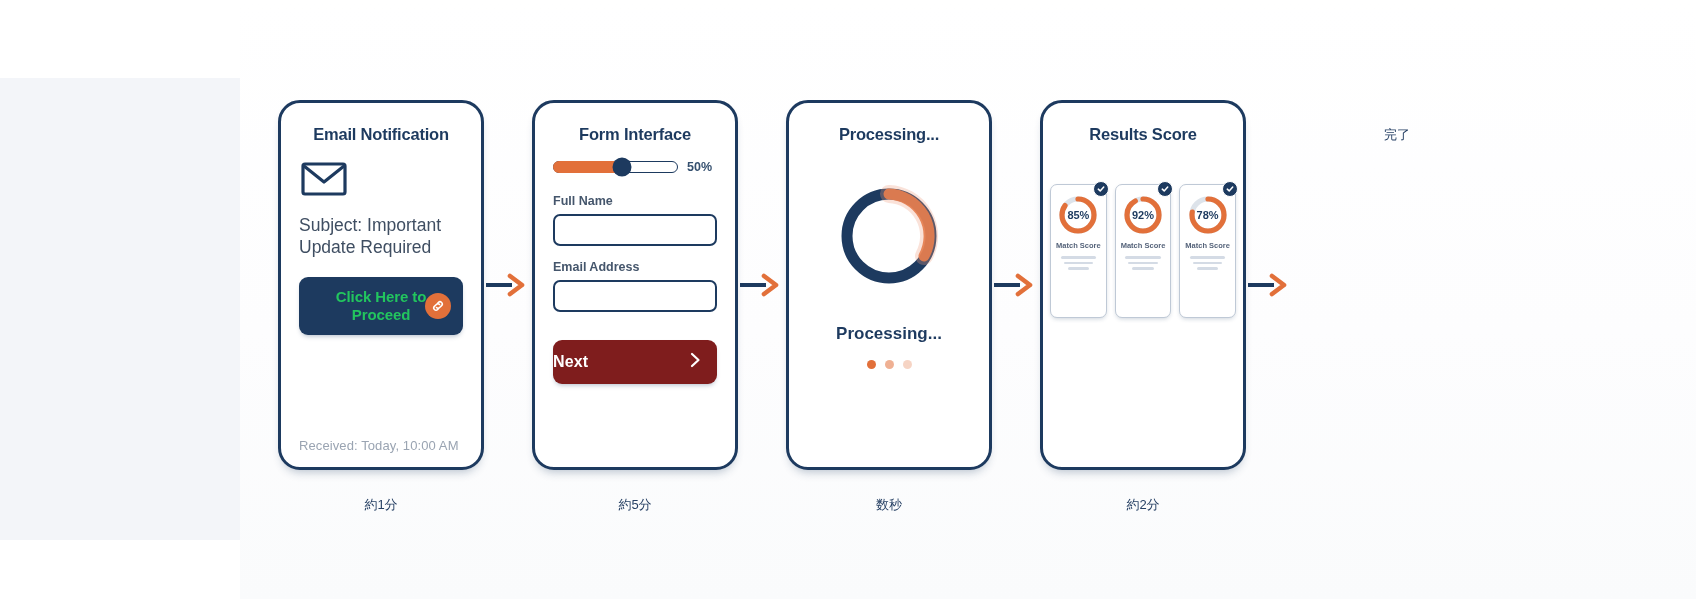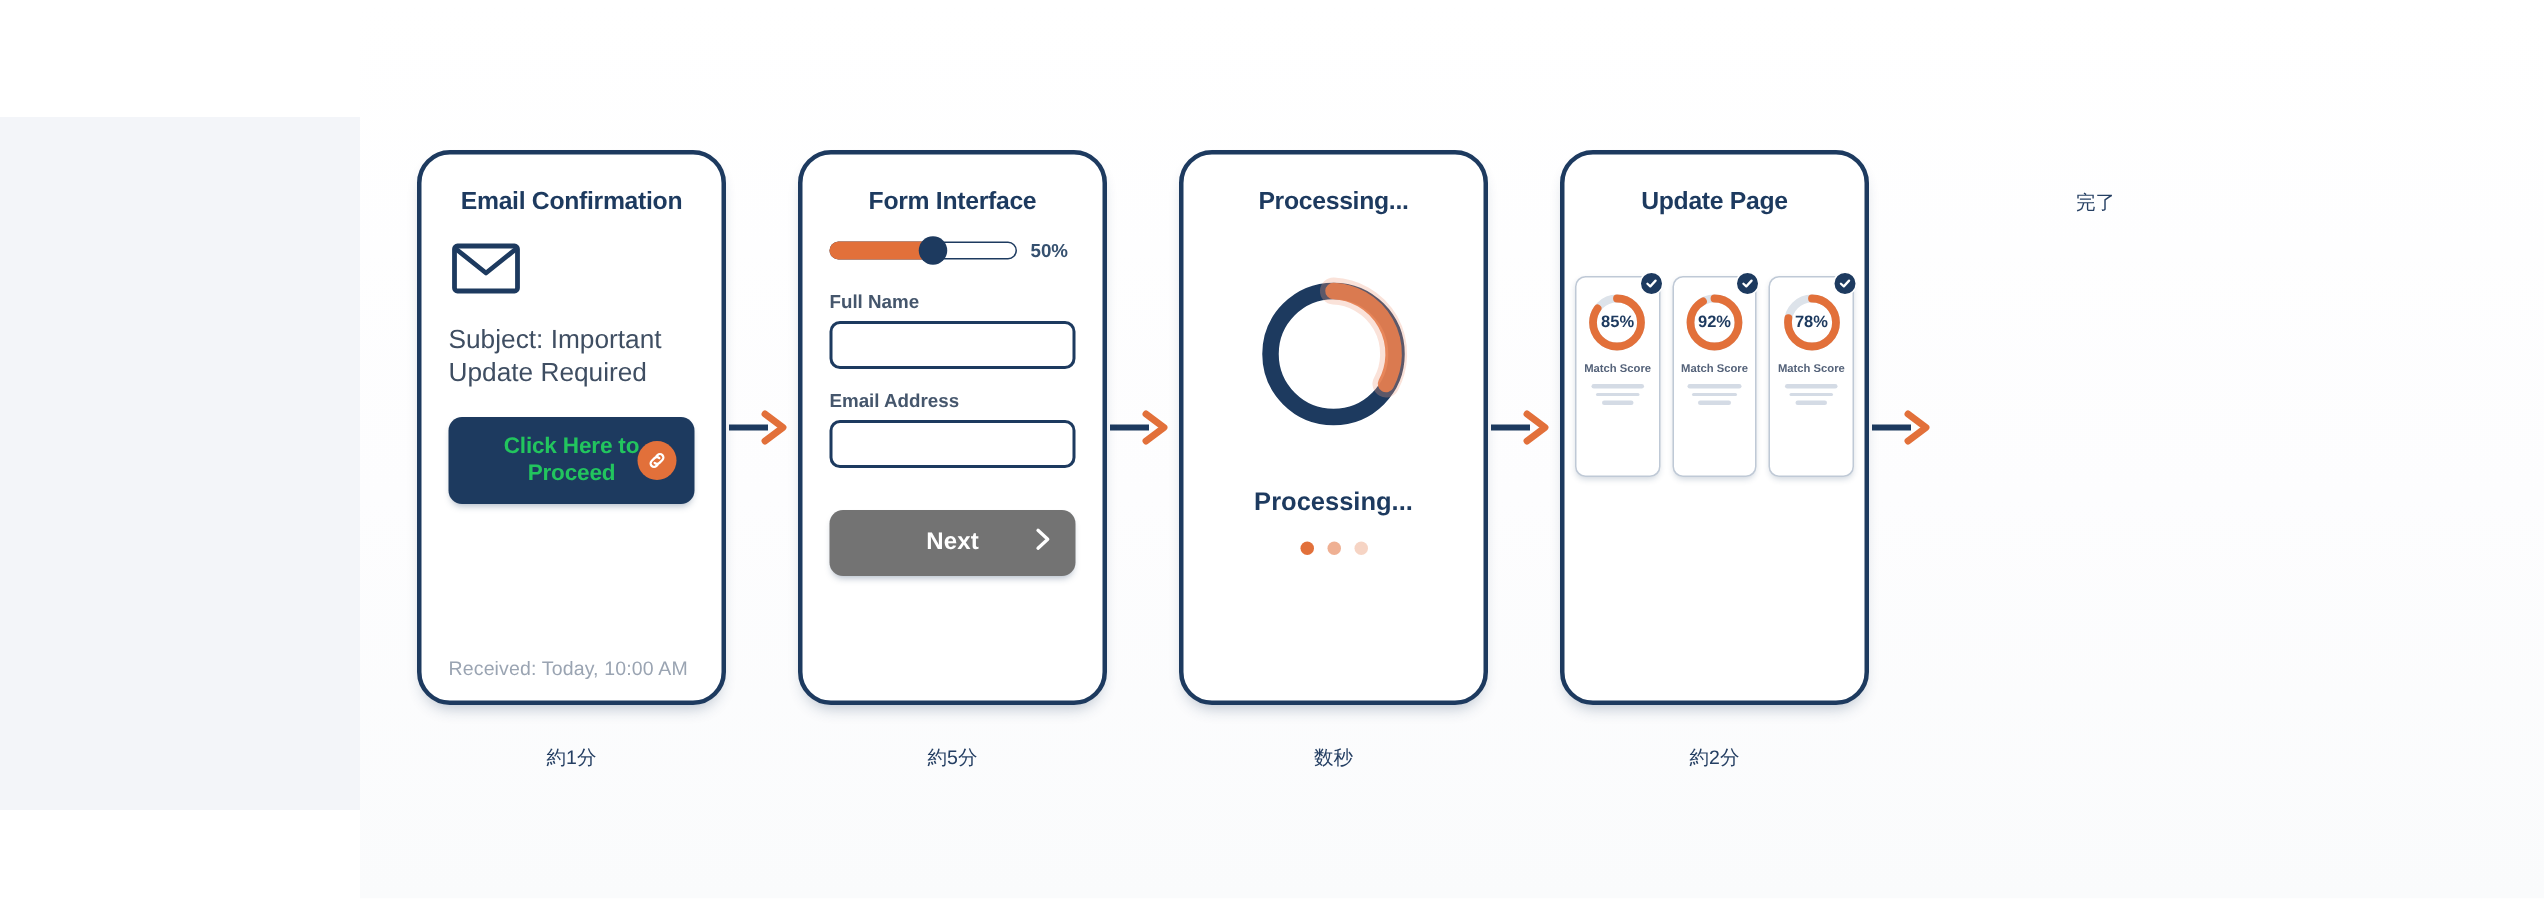--- a/index.html
+++ b/index.html
@@ -102,22 +102,22 @@
   .slider-pct{font-size:12.5px;color:#35506f;font-weight:600;}
   .field-label{
     font-size:12.5px;color:#45566c;font-weight:600;margin-bottom:6px;
   }
   .field-input{
     height:32px;border:2px solid #1d3a5f;border-radius:7px;
     background:#fff;box-sizing:border-box;margin-bottom:14px;
     width:100%;outline:none;padding:0 8px;font-size:12px;color:#33455c;
   }
   .next-btn{
-    margin-top:14px;height:44px;background:#737373;border-radius:9px;
-    display:flex;align-items:center;justify-content:center;position:relative;
+    margin-top:14px;height:44px;background:#7f1d1d;border-radius:9px;
+    display:flex;align-items:center;position:relative;
     box-shadow:0 3px 5px -2px rgba(29,58,95,.35);
   }
   .next-label{color:#fff;font-weight:bold;font-size:16px;letter-spacing:.1px;}
   .next-chev{position:absolute;right:16px;top:50%;transform:translateY(-50%);}
 
   
   .proc-body{flex:1;display:flex;flex-direction:column;align-items:center;justify-content:flex-start;}
   .spinner-wrap{margin-top:18px;margin-bottom:26px;}
   .proc-text{font-size:17px;font-weight:bold;color:#1d3a5f;margin-bottom:16px;}
   .dots{display:flex;gap:9px;}
@@ -165,21 +165,21 @@
 </head>
 <body>
 
 <div id="left-panel"></div>
 
 <div id="flow">
   <div id="flow-inner">
 
     <div class="step">
       <div class="card">
-        <div class="card-title">Email Confirmation</div>
+        <div class="card-title">Email Notification</div>
 
         <div class="env-icon">
           <svg width="46" height="34" viewBox="0 0 46 34">
             <rect x="2" y="2" width="42" height="30" rx="2" fill="none" stroke="#1d3a5f" stroke-width="3.2"></rect>
             <path d="M3 4 L23 20 L43 4" fill="none" stroke="#1d3a5f" stroke-width="3.2" stroke-linecap="round" stroke-linejoin="round"></path>
           </svg>
         </div>
 
         <div class="subject">Subject: Important Update Required</div>
 
@@ -267,21 +267,21 @@
 
     <div class="arrow">
       <svg width="44" height="24" viewBox="0 0 44 24">
         <path d="M0 12 H26" stroke="#1d3a5f" stroke-width="4"></path>
         <path d="M24 3 L36 12 L24 21" fill="none" stroke="#e2703a" stroke-width="4.6" stroke-linecap="round" stroke-linejoin="round"></path>
       </svg>
     </div>
 
     <div class="step">
       <div class="card">
-        <div class="card-title">Update Page</div>
+        <div class="card-title">Results Score</div>
         <div class="results-row">
 
           <div class="rcard">
             <span class="rbadge">
               <svg width="8" height="8" viewBox="0 0 10 10">
                   <path d="M1.6 5.2 L4 7.4 L8.4 2.6" fill="none" stroke="#fff" stroke-width="1.9" stroke-linecap="round" stroke-linejoin="round"></path>
                 </svg>
             </span>
             <div class="donut">
               <svg width="42" height="42" viewBox="0 0 42 42">

